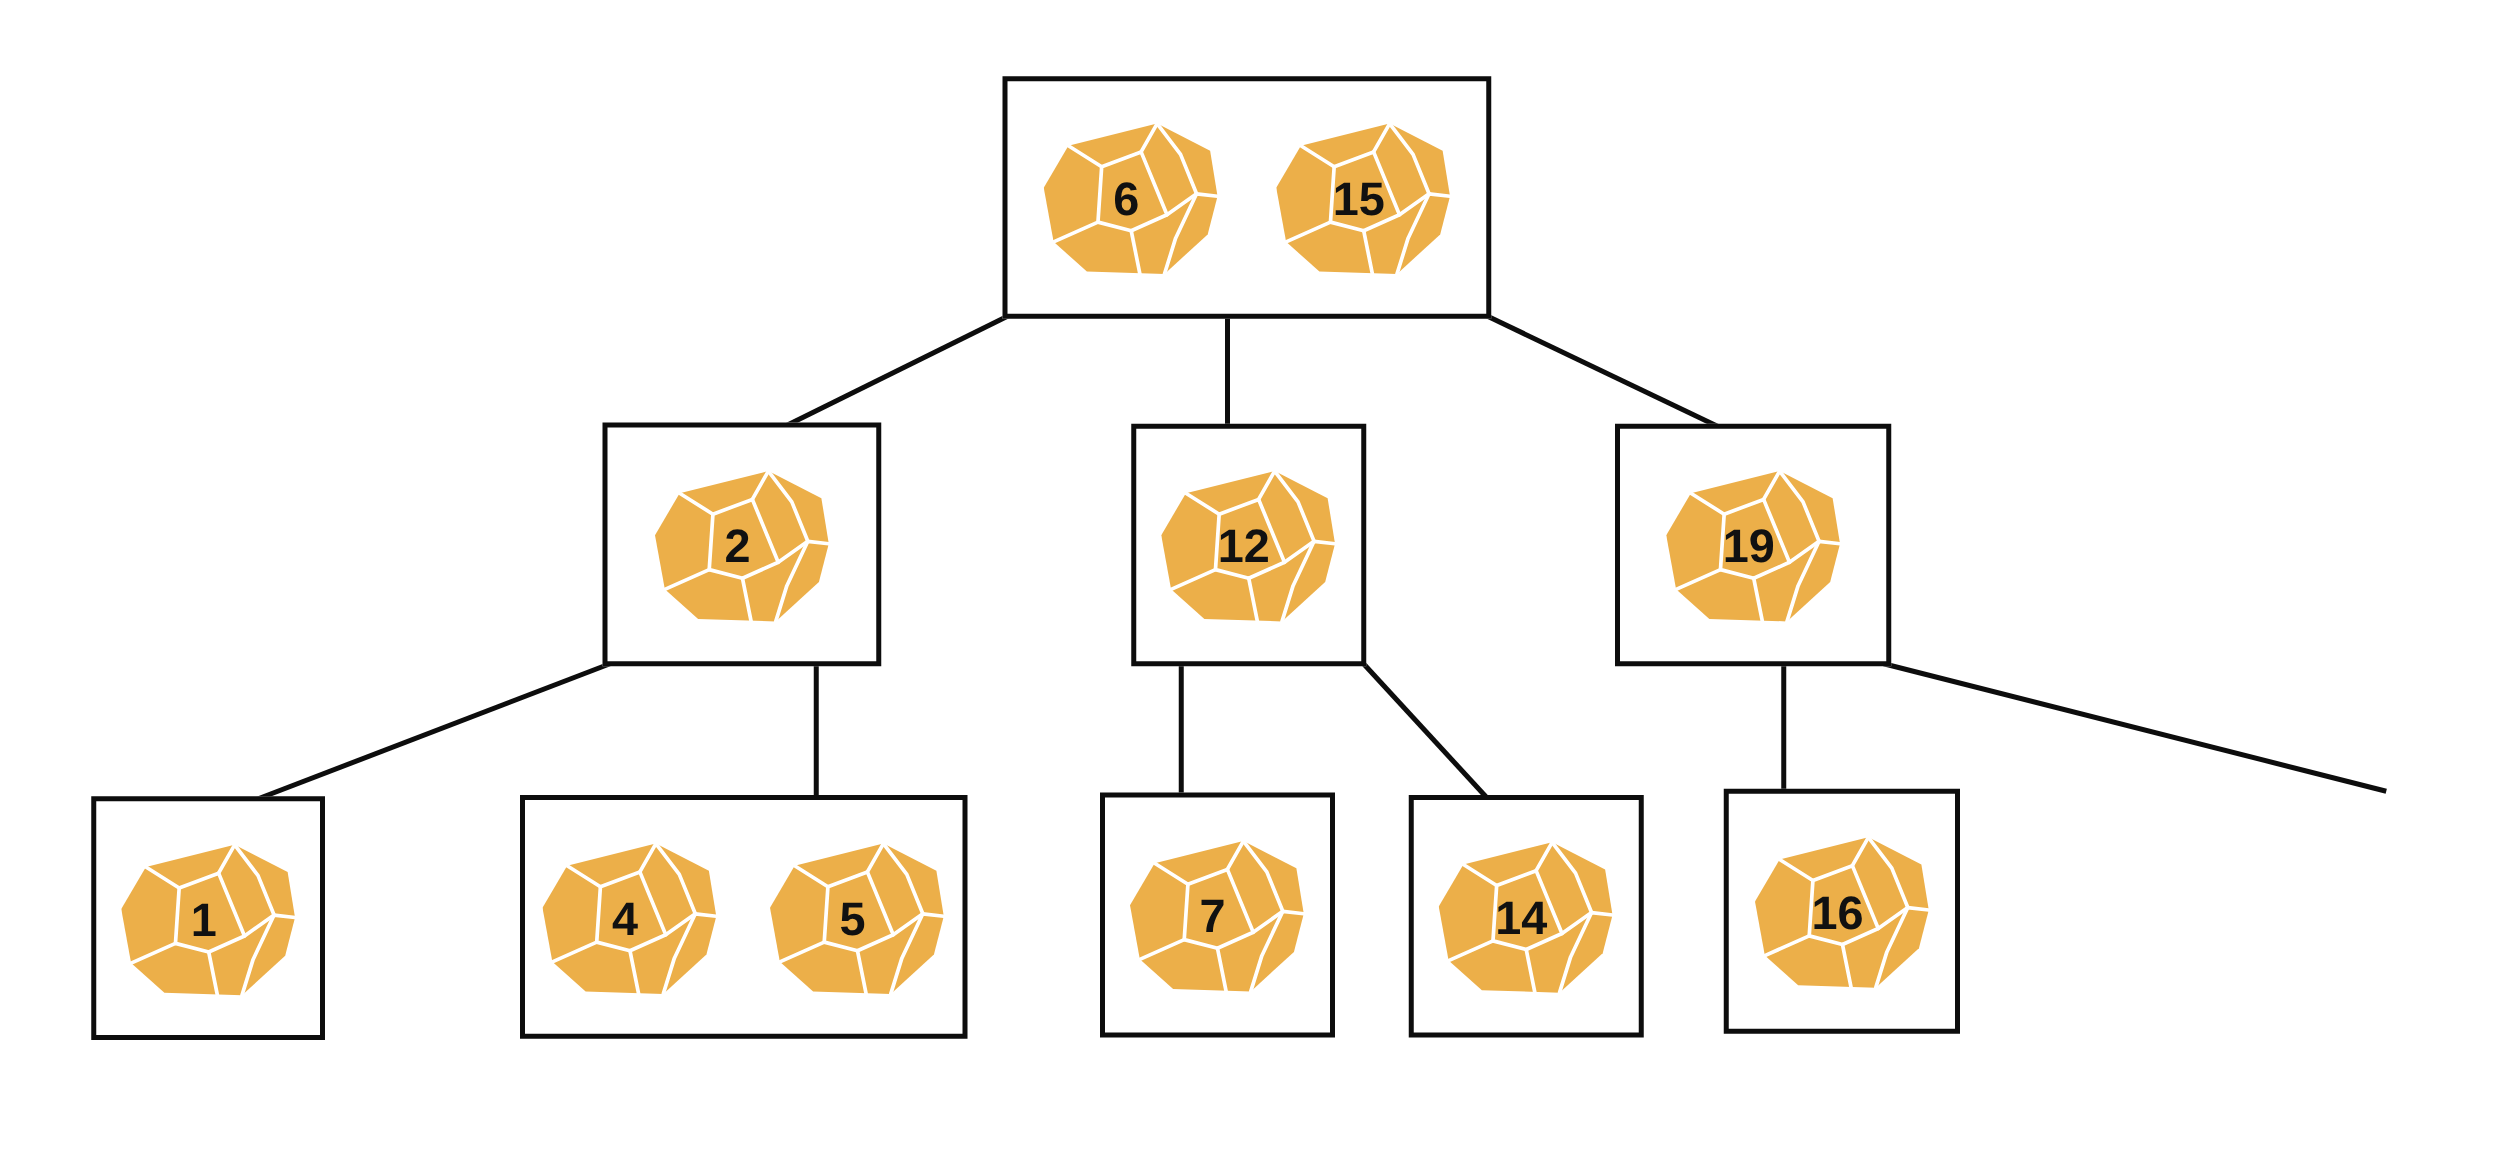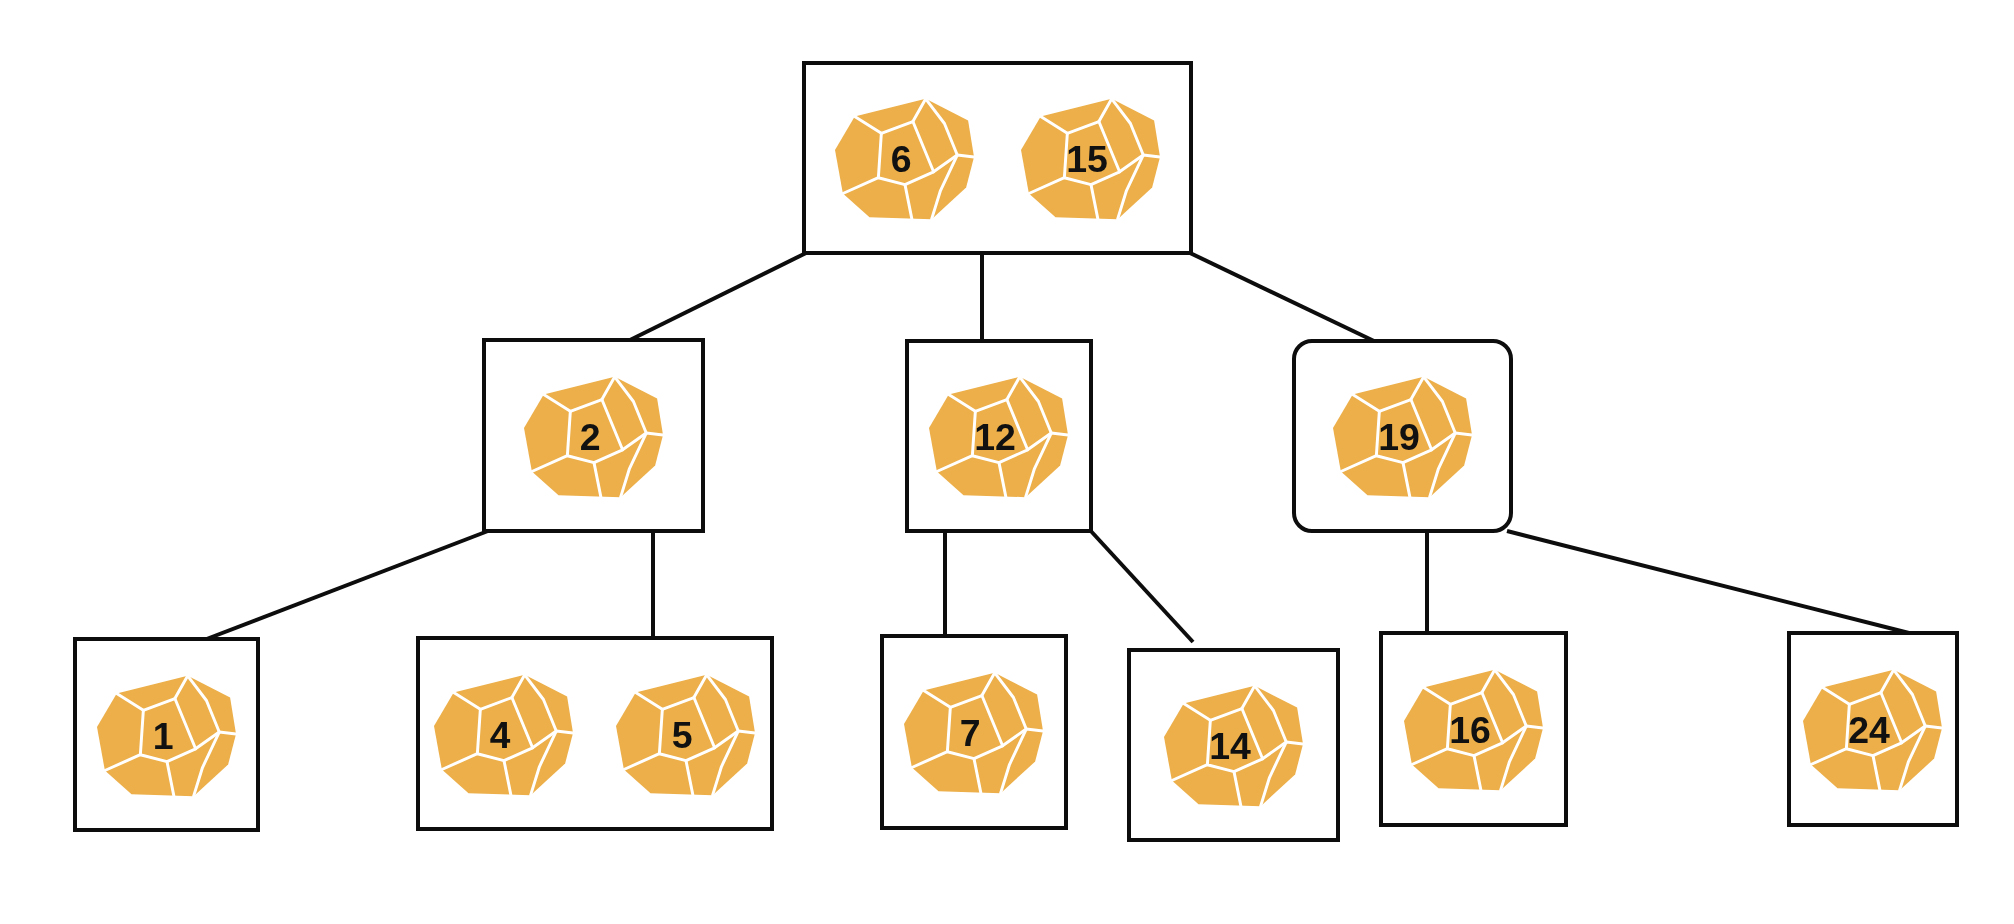--- a/index.html
+++ b/index.html
@@ -101,21 +101,21 @@
     </svg>
   </div>
 
   <div class="node" style="left:905px; top:339px; width:188px; height:194px;">
     <svg class="die" viewBox="0 0 142 130">
       <use href="#die-shape"></use>
       <text class="die-num" x="67" y="66">12</text>
     </svg>
   </div>
 
-  <div class="node" style="left:1292px; top:339px; width:221px; height:194px;border-radius:20px;">
+  <div class="node" style="left:1292px; top:339px; width:221px; height:194px;">
     <svg class="die" viewBox="0 0 142 130">
       <use href="#die-shape"></use>
       <text class="die-num" x="67" y="66">19</text>
     </svg>
   </div>
 
   <div class="node" style="left:73px; top:637px; width:187px; height:195px;">
     <svg class="die" viewBox="0 0 142 130">
       <use href="#die-shape"></use>
       <text class="die-num" x="67" y="66">1</text>
@@ -133,34 +133,28 @@
     </svg>
   </div>
 
   <div class="node" style="left:880px; top:634px; width:188px; height:196px;">
     <svg class="die" viewBox="0 0 142 130">
       <use href="#die-shape"></use>
       <text class="die-num" x="67" y="66">7</text>
     </svg>
   </div>
 
-  <div class="node" style="left:1127px; top:636px; width:213px; height:194px;margin-top:12px;">
+  <div class="node" style="left:1127px; top:636px; width:188px; height:194px;">
     <svg class="die" viewBox="0 0 142 130">
       <use href="#die-shape"></use>
       <text class="die-num" x="67" y="66">14</text>
     </svg>
   </div>
 
   <div class="node" style="left:1379px; top:631px; width:189px; height:196px;align-items:center;">
     <svg class="die" viewBox="0 0 142 130">
       <use href="#die-shape"></use>
       <text class="die-num" x="67" y="66">16</text>
     </svg>
   </div>
 
-  <div class="node" style="left:1787px; top:631px; width:172px; height:196px;">
-    <svg class="die" viewBox="0 0 142 130">
-      <use href="#die-shape"></use>
-      <text class="die-num" x="67" y="66">24</text>
-    </svg>
-  </div>
 
 </div>
 
 </body></html>

